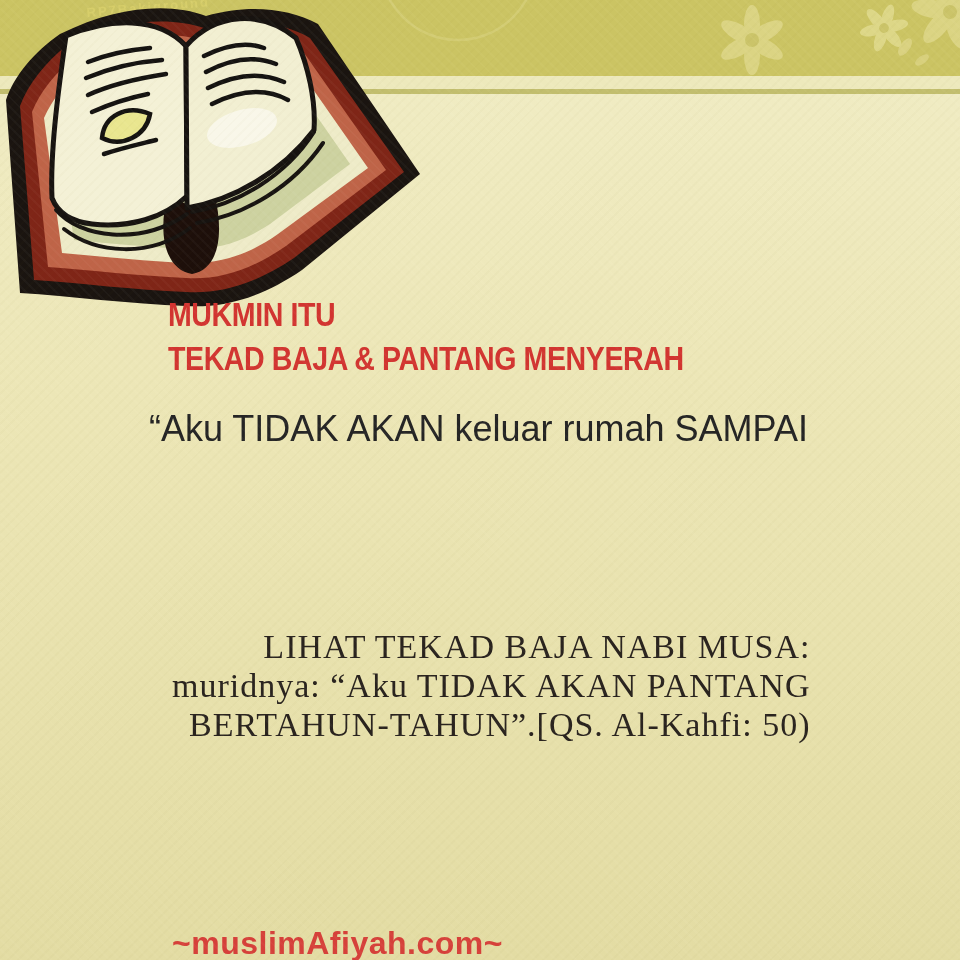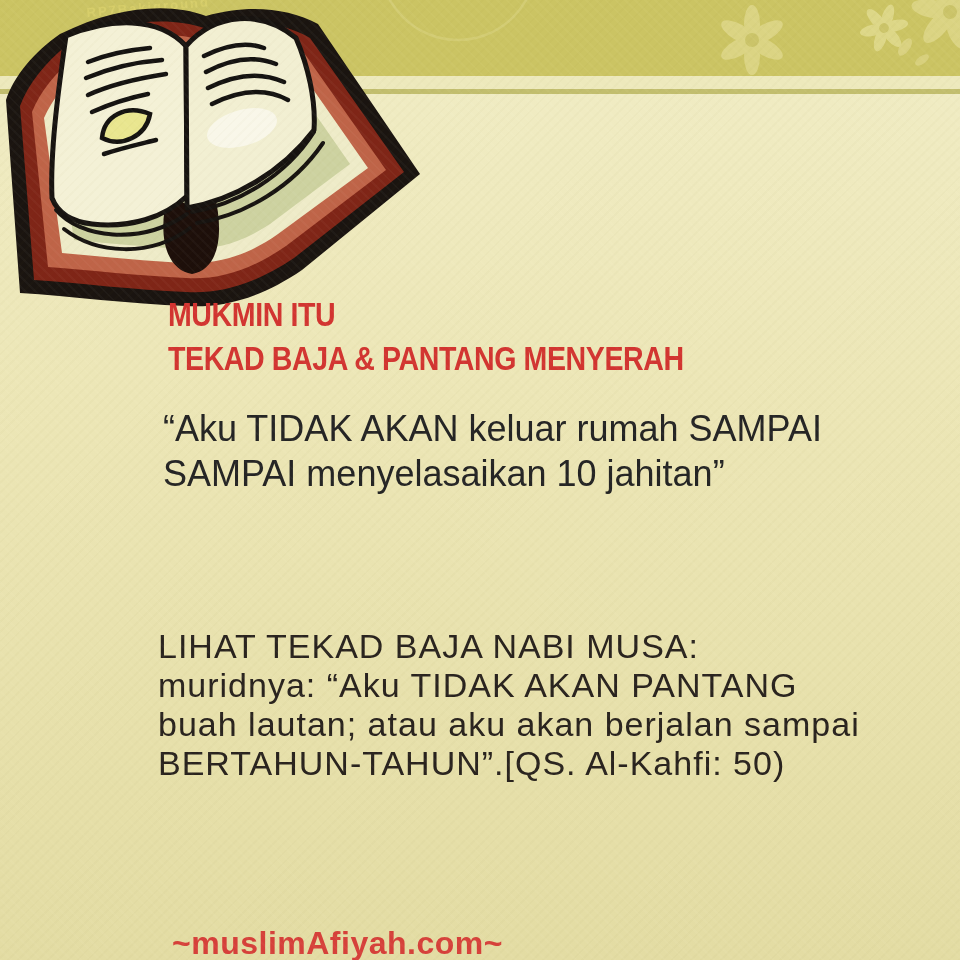--- a/index.html
+++ b/index.html
@@ -25,27 +25,27 @@
     font-size:13px;font-weight:bold;letter-spacing:2px;color:#d9d06b;opacity:.9;
   }
   .book{position:absolute;left:0;top:0;width:430px;height:312px;z-index:3;}
   .heading{
     position:absolute;left:168px;top:292px;z-index:4;
     color:#d23430;font-weight:bold;font-size:34px;line-height:44px;
     letter-spacing:-.5px;transform:scaleX(.84);transform-origin:left top;
     white-space:nowrap;
   }
   .quote{
-    position:absolute;left:163px;top:406px;z-index:4;
+    position:absolute;left:149px;top:406px;z-index:4;
     color:#242424;font-size:36px;line-height:45px;white-space:nowrap;
   }
   .verse{
-    position:absolute;left:158px;top:627px;z-index:4;
-    font-family:Liberation Sans, sans-serif;color:#29231e;
-    font-size:34px;line-height:39px;letter-spacing:1px;white-space:nowrap;
+    position:absolute;left:172px;top:627px;z-index:4;
+    font-family:Liberation Serif, serif;color:#29231e;
+    font-size:34px;line-height:39px;letter-spacing:1px;white-space:nowrap;text-align:right;
   }
   .footer{
     position:absolute;left:172px;top:884px;z-index:4;
     color:#d6403a;font-weight:bold;font-size:32px;letter-spacing:.5px;white-space:nowrap;margin-top:41px;
   }
 </style>
 </head>
 <body>
 
 <div class="canvas">
@@ -149,25 +149,23 @@
     </g>
   </svg>
 
   <div class="heading">
     <div>MUKMIN ITU</div>
     <div>TEKAD BAJA &amp; PANTANG MENYERAH</div>
   </div>
 
   <div class="quote">
     <div>“Aku TIDAK AKAN keluar rumah SAMPAI</div>
-    <div>SAMPAI menyelasaikan 10 jahitan”</div>
   </div>
 
   <div class="verse">
     <div>LIHAT TEKAD BAJA NABI MUSA:</div>
     <div>muridnya: “Aku TIDAK AKAN PANTANG</div>
-    <div>buah lautan; atau aku akan berjalan sampai</div>
     <div>BERTAHUN-TAHUN”.[QS. Al-Kahfi: 50)</div>
   </div>
 
   <div class="footer">~muslimAfiyah.com~</div>
 
 </div>
 
 </body></html>

